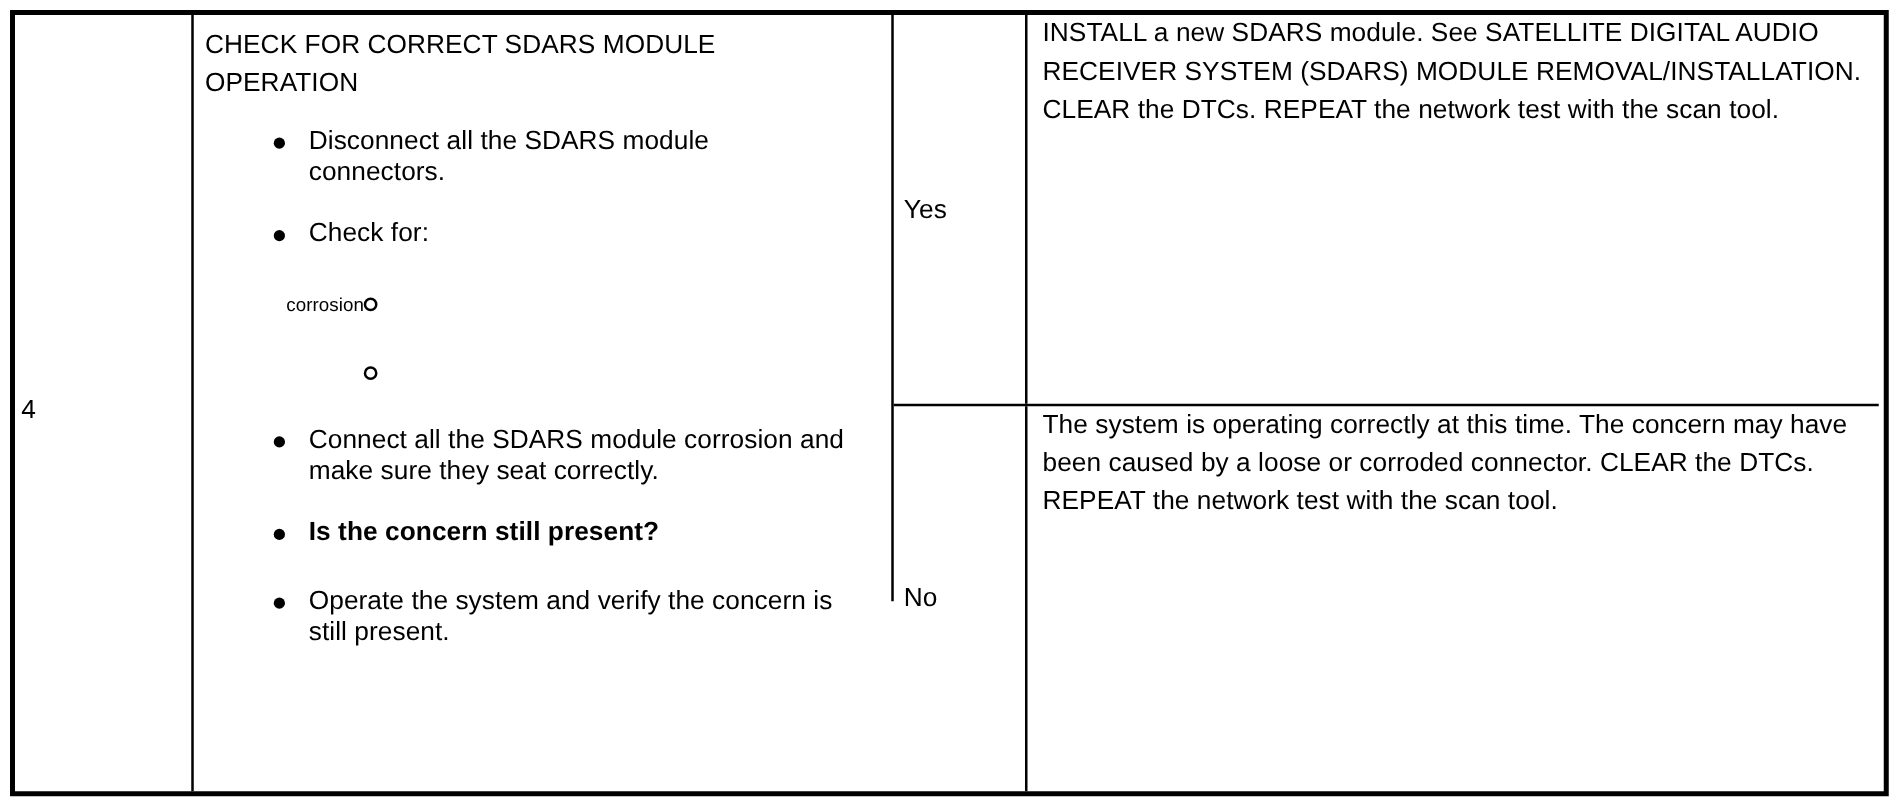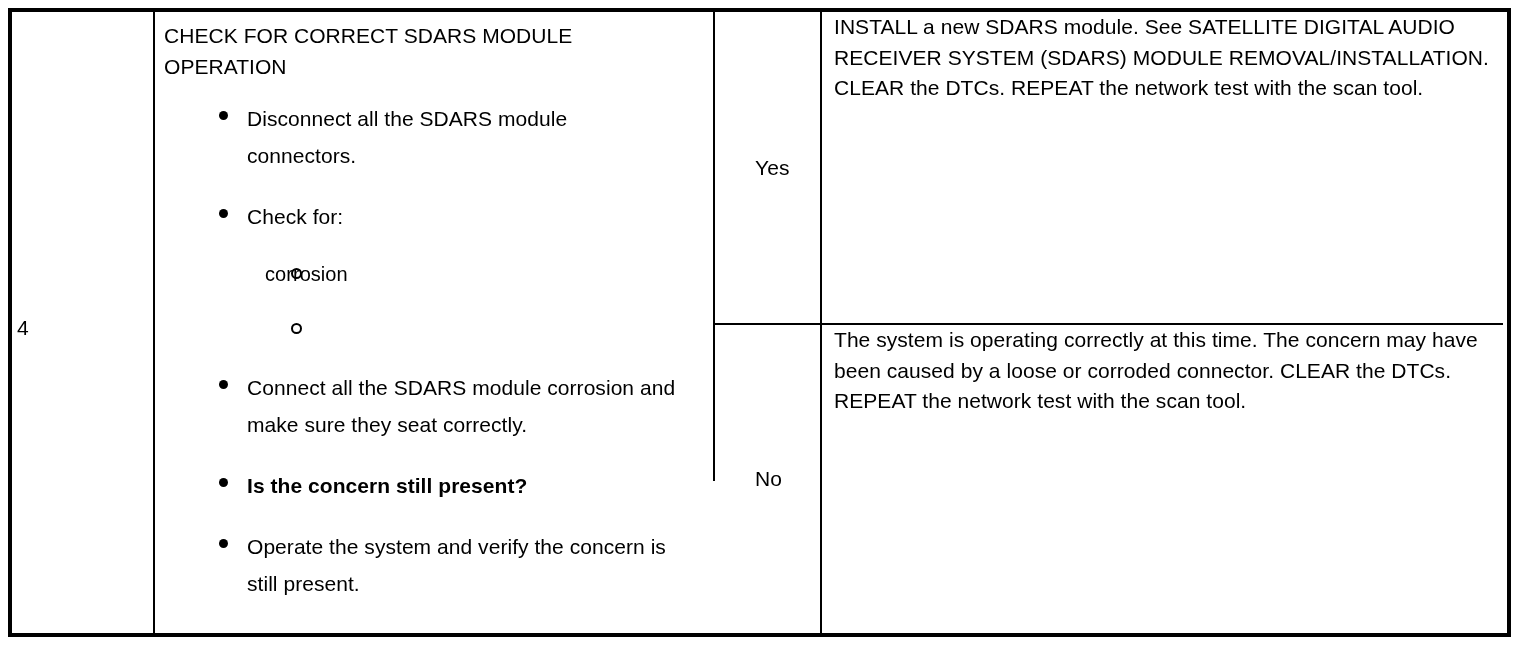--- a/index.html
+++ b/index.html
@@ -91,21 +91,20 @@
     border-right: 2px solid #000000;
     box-sizing: border-box;
     display: flex;
     align-items: center;
   }
   .answer-label {
     font-size: 21px;
     line-height: 24px;
     padding-left: 8px;
     letter-spacing: 0.1px;
-    margin-left: 32px;
   }
 
   .instruction-cell {
     position: absolute;
     left: 107px;
     top: 0;
     width: 681px;
     height: 100%;
     box-sizing: border-box;
     display: flex;
@@ -136,21 +135,21 @@
     left: 0;
     top: 88px;
     width: 560px;
   }
 
   .bullet-item {
     position: relative;
     padding-left: 92px;
     margin-bottom: 24px;
     font-size: 21px;
-    line-height: 37px;
+    line-height: 25px;
     letter-spacing: 0.05px;
     min-height: 31px;
   }
   .bullet-item .marker {
     position: absolute;
     left: 64px;
     top: 0;
     width: 20px;
     font-size: 21px;
     line-height: 31px;
@@ -170,23 +169,23 @@
     display: block;
     width: 430px;
   }
   .bullet-item.bold .btext {
     font-weight: bold;
   }
 
   
   .subbullet-item {
     position: relative;
-    padding-left: 110px;
+    padding-left: 74px;
     margin-bottom: 24px;
-    font-size: 20px;
+    font-size: 15px;
     line-height: 31px;
     letter-spacing: 0.05px;
     min-height: 31px;
   }
   .subbullet-item .marker {
     position: absolute;
     left: 136px;
     top: 0;
     width: 20px;
     line-height: 31px;

